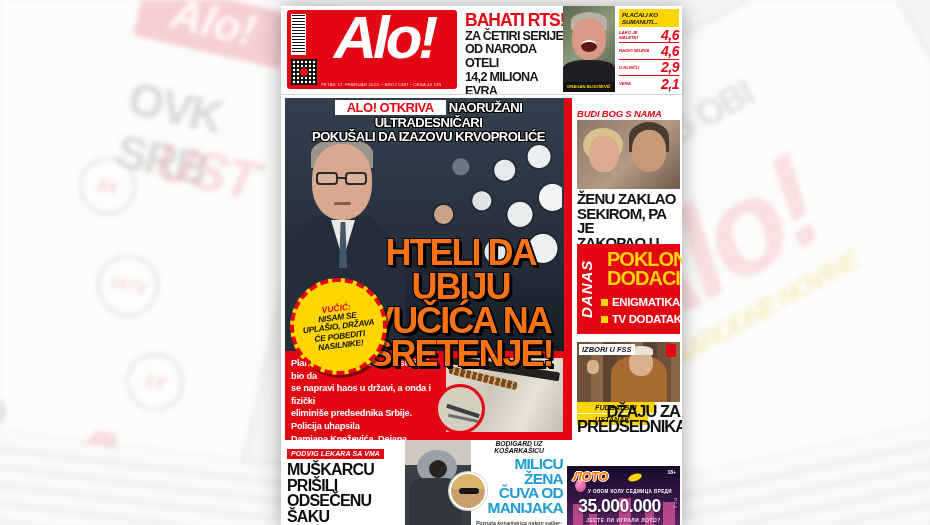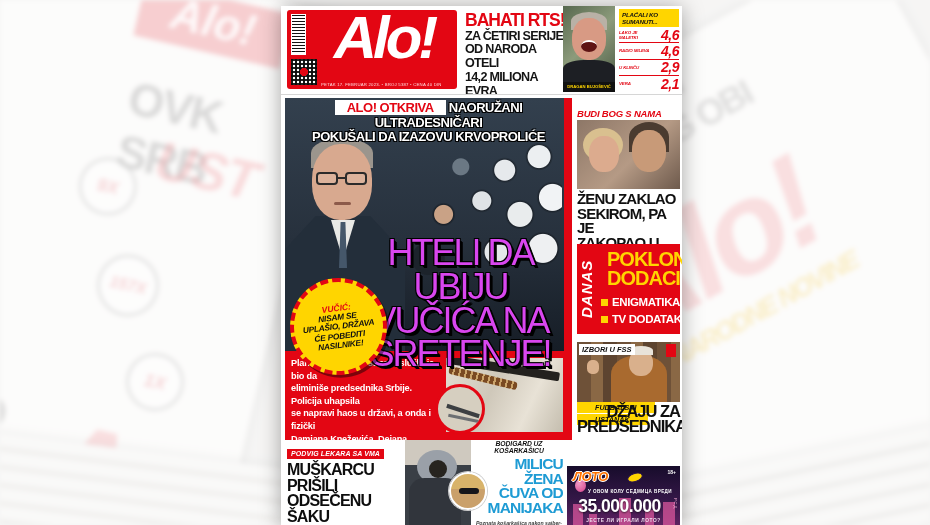--- a/index.html
+++ b/index.html
@@ -63,21 +63,21 @@
   #vucic { left:2px; top:38px; width:112px; height:215px; z-index:3; }
   .vu-hair { left:24px; top:2px; width:62px; height:30px; background:#9b958d; border-radius:50% 50% 0 0; }
   .vu-face { left:25px; top:8px; width:60px; height:76px; background:#d8a98f; border-radius:46%; }
   .vu-glass { position:absolute; top:36px; width:22px; height:13px; border:2px solid #2b2b2b; border-radius:4px; background:rgba(255,255,255,.12); }
   .vu-gl-l { left:29px; } .vu-gl-r { left:58px; }
   .vu-bridge { left:50px; top:41px; width:9px; height:2px; background:#2b2b2b; }
   .vu-mouth { left:47px; top:66px; width:17px; height:3px; background:#8c5a4a; border-radius:2px; }
   .vu-suit { left:-6px; top:80px; width:124px; height:135px; background:#232e3a; clip-path:polygon(28% 0,72% 0,100% 28%,100% 100%,0 100%,0 28%); }
   .vu-shirt { left:44px; top:84px; width:24px; height:40px; background:#e9e9e6; clip-path:polygon(0 0,100% 0,50% 100%); }
   .vu-tie { left:52px; top:86px; width:8px; height:46px; background:#45576a; clip-path:polygon(20% 0,80% 0,100% 100%,0 100%); }
-  #main-headline { left:72px; right:8px; top:138px; text-align:center; z-index:5; color:#d946ef; font-weight:400; font-size:36px; line-height:.94; letter-spacing:-2px; text-shadow:3px 3px 0 #000,-1px -1px 0 #000,1px -1px 0 #000,-1px 1px 0 #000,2px 2px 0 #000; }
+  #main-headline { left:72px; right:8px; top:138px; text-align:center; z-index:5; color:#f97316; font-weight:700; font-size:36px; line-height:.94; letter-spacing:-2px; text-shadow:3px 3px 0 #000,-1px -1px 0 #000,1px -1px 0 #000,-1px 1px 0 #000,2px 2px 0 #000; }
   #burst { left:5px; top:180px; width:97px; height:97px; background:#ffd500; border:4px dashed #e30613; border-radius:50%; z-index:7; transform:rotate(-7deg); display:flex; flex-direction:column; align-items:center; justify-content:center; text-align:center; box-shadow:2px 3px 0 rgba(0,0,0,.45); }
   #burst .speaker { color:#e30613; font-weight:900; font-style:italic; font-size:8.5px; }
   #burst .bl { color:#111; font-weight:900; font-style:italic; font-size:8.3px; line-height:1.12; letter-spacing:-.2px; }
   #lede { left:0; right:0; top:253px; bottom:0; background:#e30613; }
   #lede-text { left:6px; top:6px; width:152px; color:#fff; font-weight:700; font-size:9.2px; line-height:12.6px; letter-spacing:-.2px; }
   #weapons { left:161px; top:260px; width:117px; height:74px; background:linear-gradient(115deg,#e3ddd0 0%,#cfc8ba 40%,#e8e2d6 70%,#c4bdae 100%); z-index:2; overflow:hidden; }
   .rifle { left:6px; top:6px; width:108px; height:9px; background:#23211e; transform:rotate(9deg); border-radius:2px; }
   .ammo { left:2px; top:16px; width:70px; height:8px; background:repeating-linear-gradient(90deg,#7a4a22 0 4px,#caa36a 4px 6px); transform:rotate(14deg); border-radius:3px; }
   #knives { left:150px; top:286px; width:50px; height:50px; border:3px solid #e30613; border-radius:50%; background:#d6cfc0; z-index:4; overflow:hidden; }
   .knife { position:absolute; background:#3c3f42; }
@@ -246,22 +246,22 @@
       <div class="speaker">VUČIĆ:</div>
       <div class="bl">NISAM SE</div>
       <div class="bl">UPLAŠIO, DRŽAVA</div>
       <div class="bl">ĆE POBEDITI</div>
       <div class="bl">NASILNIKE!</div>
     </div>
 
     <div class="abs" id="lede">
       <div class="abs" id="lede-text">
         <div>Plan ekstremista i stranih službi je bio da</div>
+        <div>se napravi haos u državi, a onda i fizički</div>
         <div>eliminiše predsednika Srbije. Policija uhapsila</div>
-        <div>se napravi haos u državi, a onda i fizički</div>
         <div>Damjana Kneževića, Dejana Zlatanovića</div>
 
       </div>
     </div>
 
     <div class="abs" id="weapons">
       <div class="abs rifle"></div>
       <div class="abs ammo"></div>
     </div>
     <div class="abs" id="knives">

